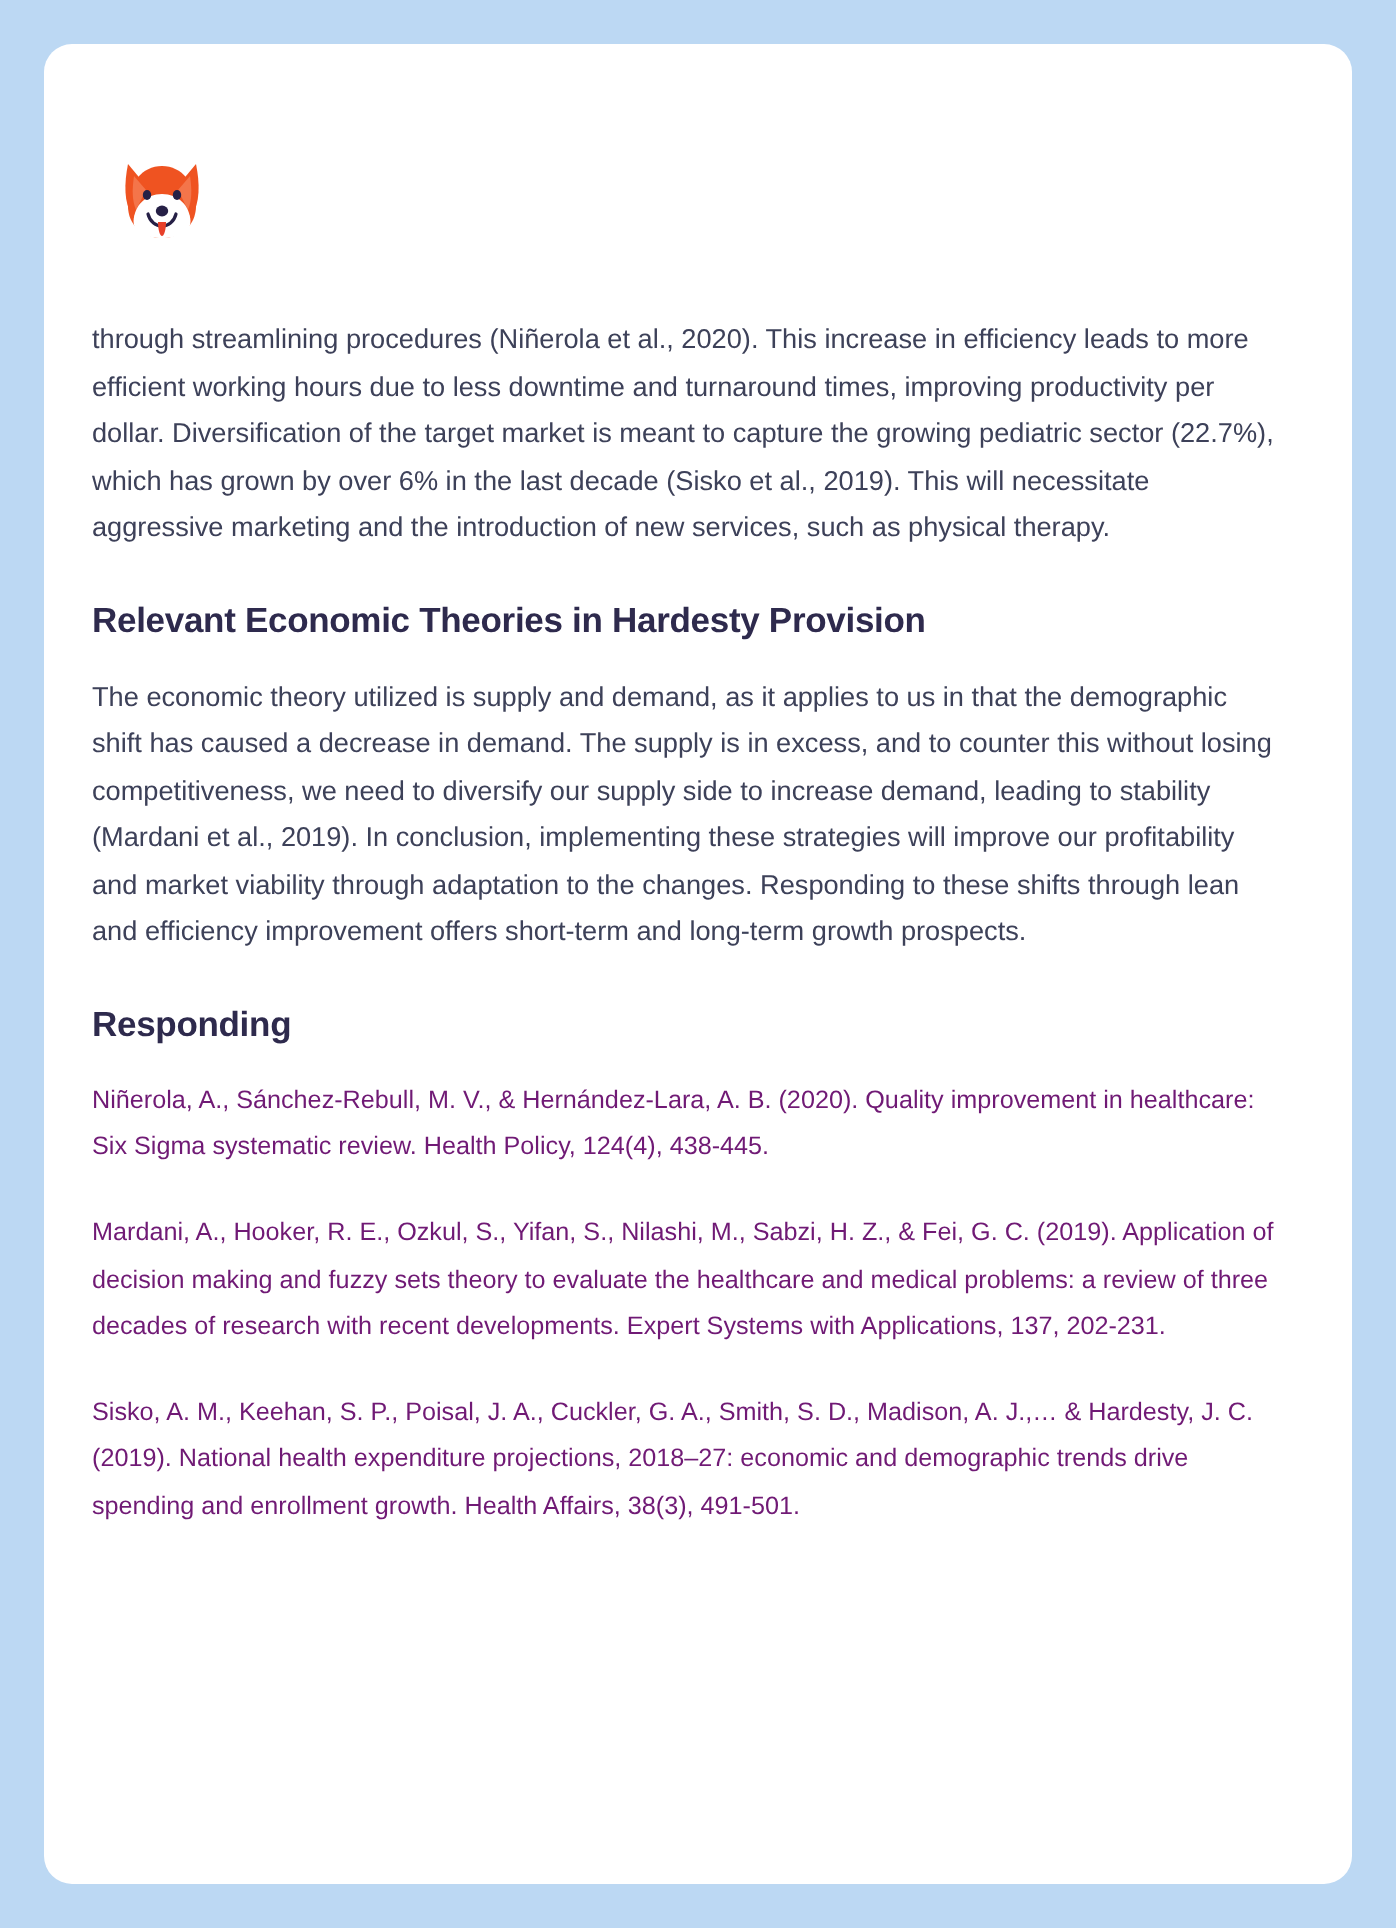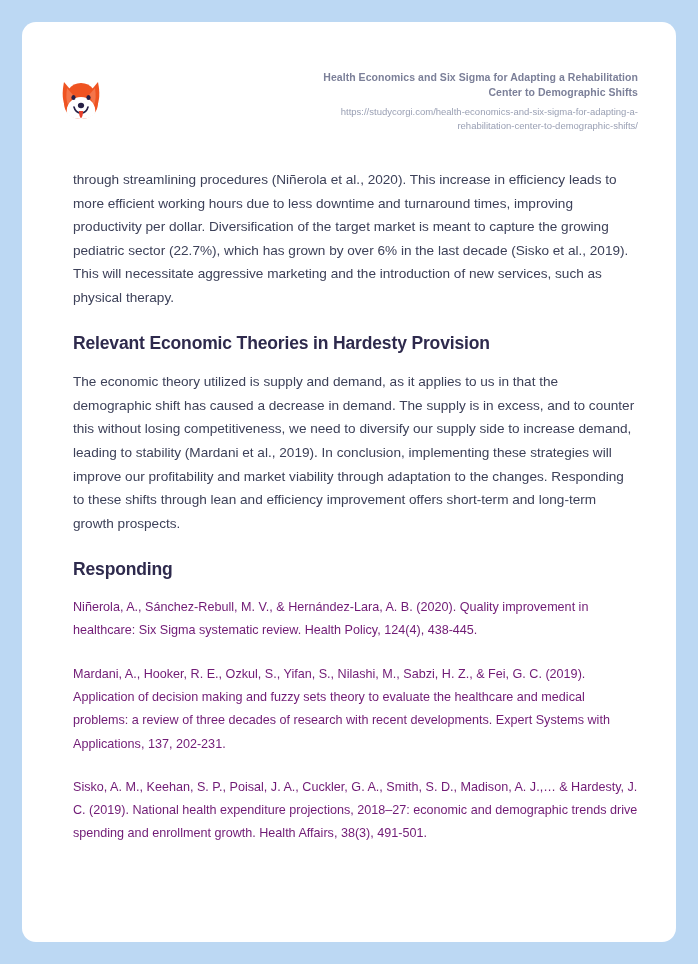--- a/index.html
+++ b/index.html
@@ -73,21 +73,21 @@
   .header-url {
     font-size: 9.5px;
     color: #9aa0b4;
     line-height: 1.45;
     margin-top: 5px;
     word-break: break-word;
   }
 
   
   .doc-body {
-    padding: 0 38px 0 51px;
+    padding: 0 38px 0 24px;
     margin-top: 36px;
   }
 
   .para {
     font-size: 13.6px;
     line-height: 1.73;
     color: #3d4159;
     margin-bottom: 20px;
   }
 
@@ -135,24 +135,20 @@
         <ellipse cx="30.5" cy="23.5" rx="2.1" ry="2.5" fill="#262046"></ellipse>
 
         <ellipse cx="23" cy="31.5" rx="3.1" ry="2.7" fill="#262046"></ellipse>
 
         <path d="M16 33 C17 37 20 39 23 39 C26 39 29 37 30 33" stroke="#262046" stroke-width="1.6" fill="none" stroke-linecap="round"></path>
 
         <path d="M21 37 C21 41 22 44 23 44 C24 44 25 41 25 37 Z" fill="#e8402a"></path>
       </svg>
     </div>
 
-    <div class="header-meta">
-      <div class="header-title">Health Economics and Six Sigma for Adapting a Rehabilitation Center to Demographic Shifts</div>
-      <div class="header-url">https://studycorgi.com/health-economics-and-six-sigma-for-adapting-a-rehabilitation-center-to-demographic-shifts/</div>
-    </div>
 
   </div>
 
   <div class="doc-body">
 
     <p class="para">through streamlining procedures (Niñerola et al., 2020). This increase in efficiency leads to more efficient working hours due to less downtime and turnaround times, improving productivity per dollar. Diversification of the target market is meant to capture the growing pediatric sector (22.7%), which has grown by over 6% in the last decade (Sisko et al., 2019). This will necessitate aggressive marketing and the introduction of new services, such as physical therapy.</p>
 
     <h2 class="section-heading">Relevant Economic Theories in Hardesty Provision</h2>
     <p class="para">The economic theory utilized is supply and demand, as it applies to us in that the demographic shift has caused a decrease in demand. The supply is in excess, and to counter this without losing competitiveness, we need to diversify our supply side to increase demand, leading to stability (Mardani et al., 2019). In conclusion, implementing these strategies will improve our profitability and market viability through adaptation to the changes. Responding to these shifts through lean and efficiency improvement offers short-term and long-term growth prospects.</p>
 

